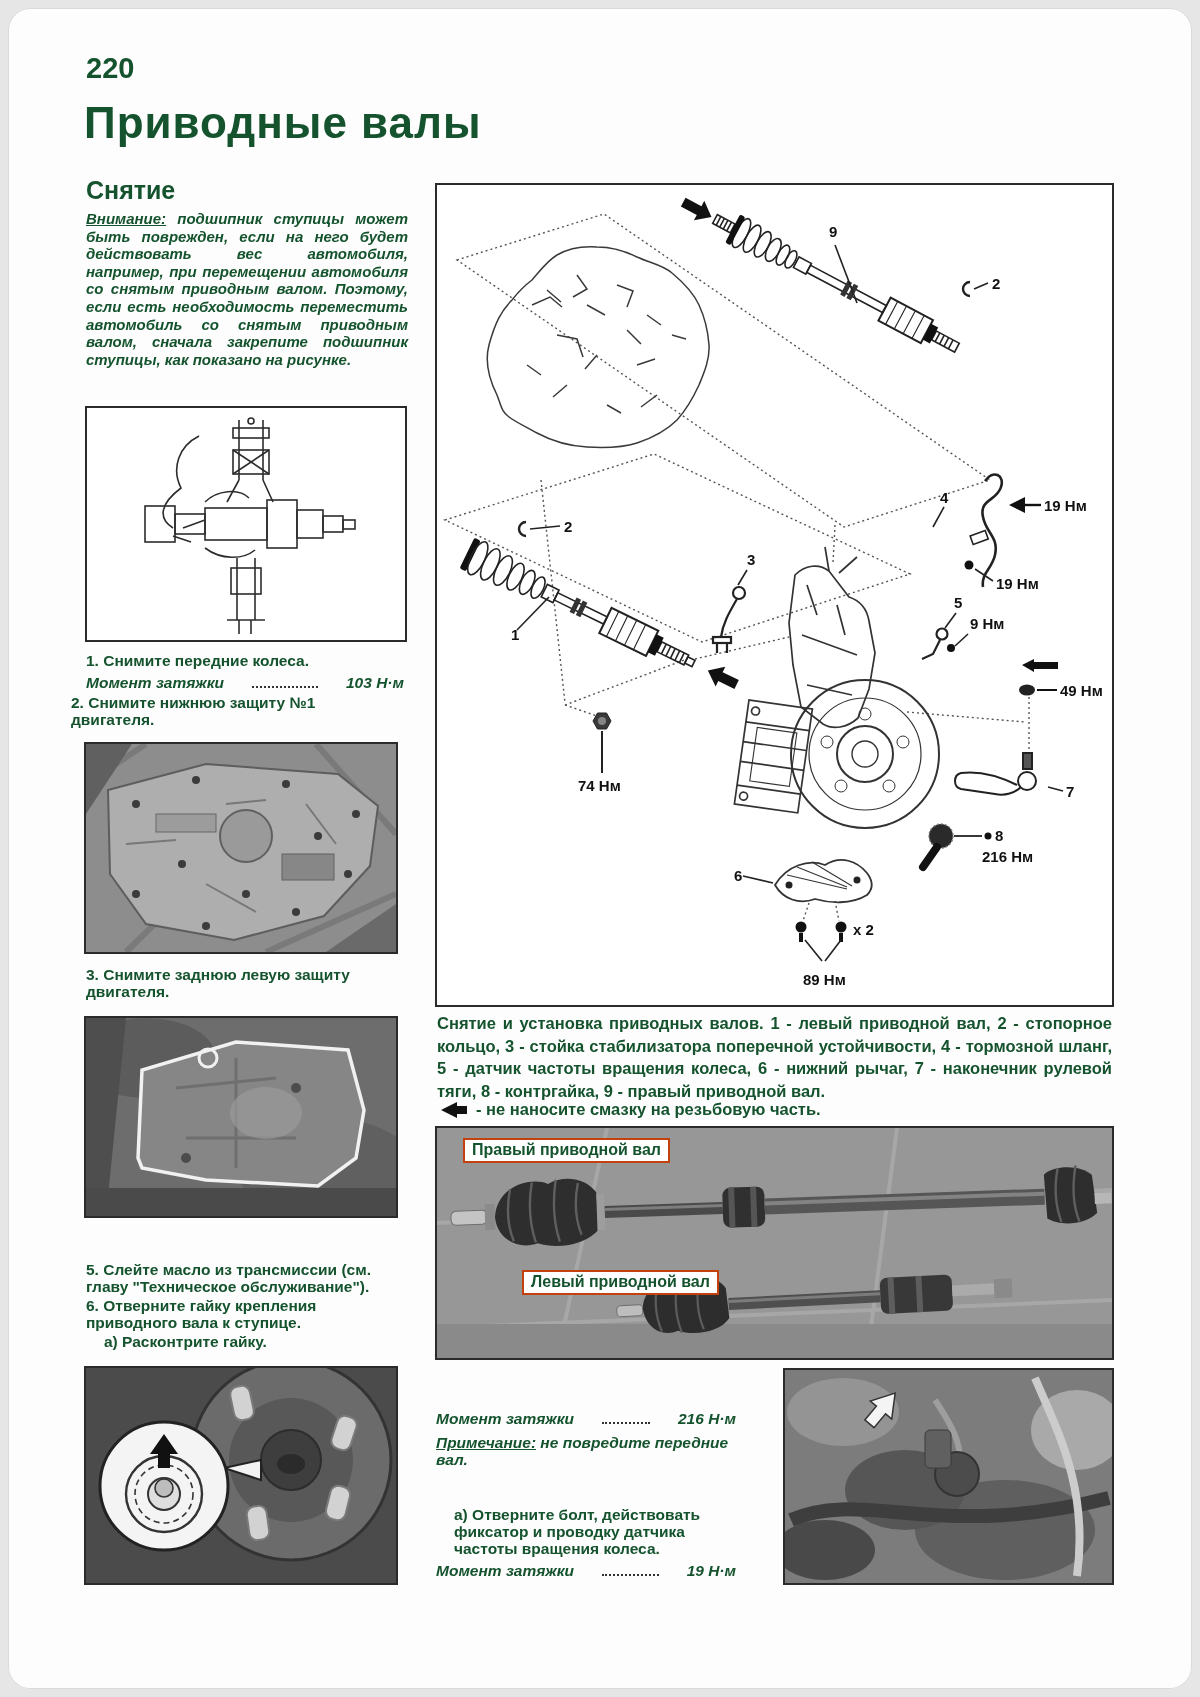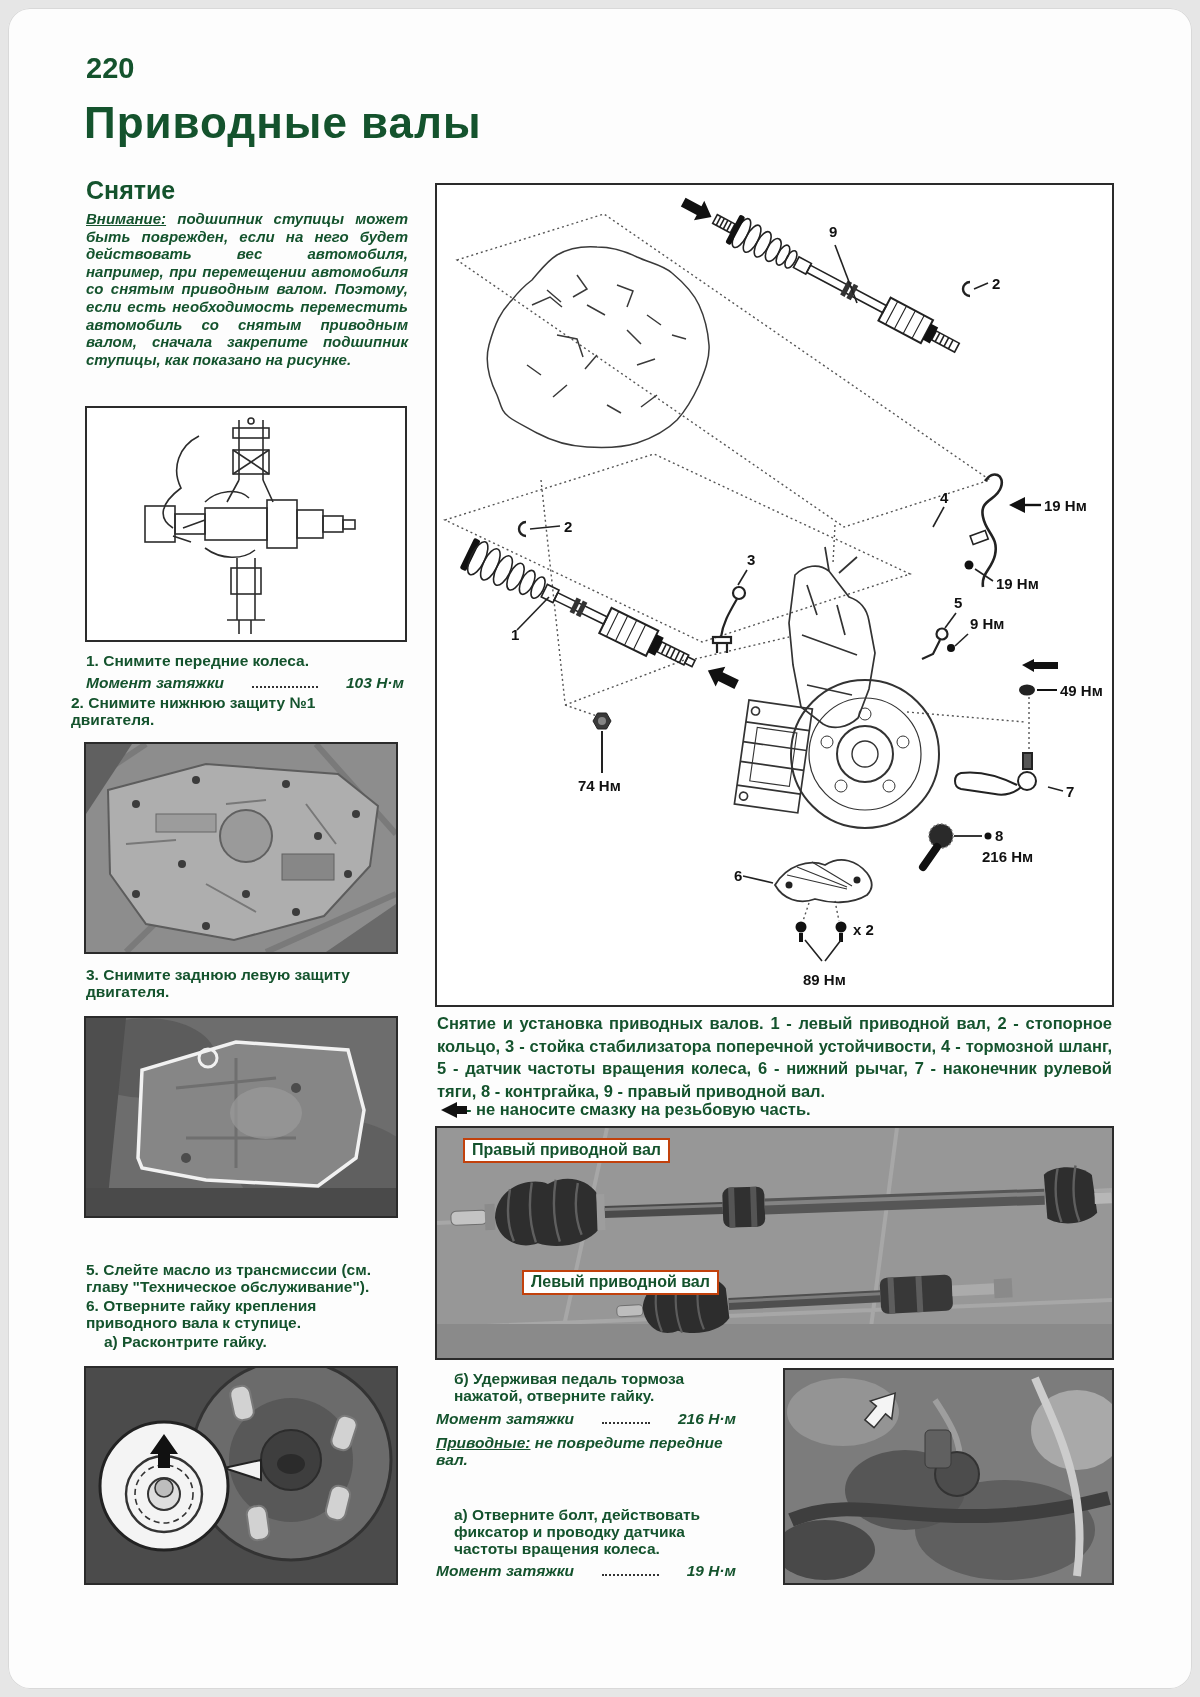--- a/index.html
+++ b/index.html
@@ -15,21 +15,21 @@
   .warn .u{text-decoration:underline;}
   .step{width:318px;font-size:15.5px;line-height:17px;font-weight:700;}
   .step.ind{padding-left:18px;width:300px;}
   .torq{width:318px;display:flex;align-items:flex-end;font-size:15.5px;font-weight:700;font-style:italic;line-height:17px;gap:24px;}
   .torq .dots{flex:1;border-bottom:2px dotted #333;margin:0 4px 3px 4px;min-width:20px;}
   .torq.narrow{width:300px;}
   .note{width:300px;font-size:15.5px;line-height:17px;font-weight:700;font-style:italic;}
   .note .u{text-decoration:underline;}
   .frame{border:2px solid #2b2b2b;background:#fff;box-sizing:border-box;}
   .caption{width:675px;font-size:16.5px;line-height:22.5px;font-weight:700;text-align:justify;}
-  .arrownote{display:flex;align-items:center;gap:9px;font-size:16.5px;font-weight:700;}
+  .arrownote{display:flex;align-items:center;gap:19px;font-size:16.5px;font-weight:700;}
   .arrowglyph{display:inline-block;width:0;height:0;border-top:8px solid transparent;border-bottom:8px solid transparent;
               border-right:16px solid #111;position:relative;}
   .arrowglyph::after{content:"";position:absolute;left:14px;top:-4px;width:12px;height:8px;background:#111;}
   .photo{overflow:hidden;}
   .plabel{position:absolute;background:#fff;border:2px solid #c2410c;font-size:16px;font-weight:700;
           padding:1px 7px 2px 7px;white-space:nowrap;}
   .svgt{font-family:"Liberation Sans",sans-serif;font-weight:700;font-size:15px;fill:#111;}
   svg{display:block;}
 </style>
 </head>
@@ -371,28 +371,27 @@
         <rect x="272" y="16" width="6" height="36" fill="#5d5d5d"></rect>
           <rect x="300" y="16" width="6" height="36" fill="#5d5d5d"></rect>
         <rect x="336" y="27" width="42" height="11" fill="#ababab"></rect>
         <rect x="378" y="23" width="18" height="19" fill="#8a8a8a"></rect>
       </g>
     </svg>
     <div class="plabel" style="left:26px;top:10px;">Правый приводной вал</div>
     <div class="plabel" style="left:85px;top:142px;">Левый приводной вал</div>
   </div>
 
-  <div class="abs step ind" style="left:436px;top:1370px;width:286px;">б) Удерживая педаль тормоза нажатой, отверните гайку.</div>
   <div class="abs torq narrow" style="left:436px;top:1410px;">
     <span>Момент затяжки</span>
     <span class="dots"></span>
     <span>216 Н·м</span>
   </div>
   <div class="abs note" style="left:436px;top:1434px;">
-    <span class="u">Приводные:</span><span> не повредите передние вал.</span>
+    <span class="u">Примечание:</span><span> не повредите передние вал.</span>
   </div>
   <div class="abs step ind" style="left:436px;top:1506px;width:286px;">а) Отверните болт, действовать фиксатор и проводку датчика частоты вращения колеса.</div>
   <div class="abs torq narrow" style="left:436px;top:1562px;">
     <span>Момент затяжки</span>
     <span class="dots"></span>
     <span>19 Н·м</span>
   </div>
 
   <div class="abs frame photo" style="left:783px;top:1368px;width:331px;height:217px;">
     <svg width="327" height="213" viewBox="0 0 327 213">

